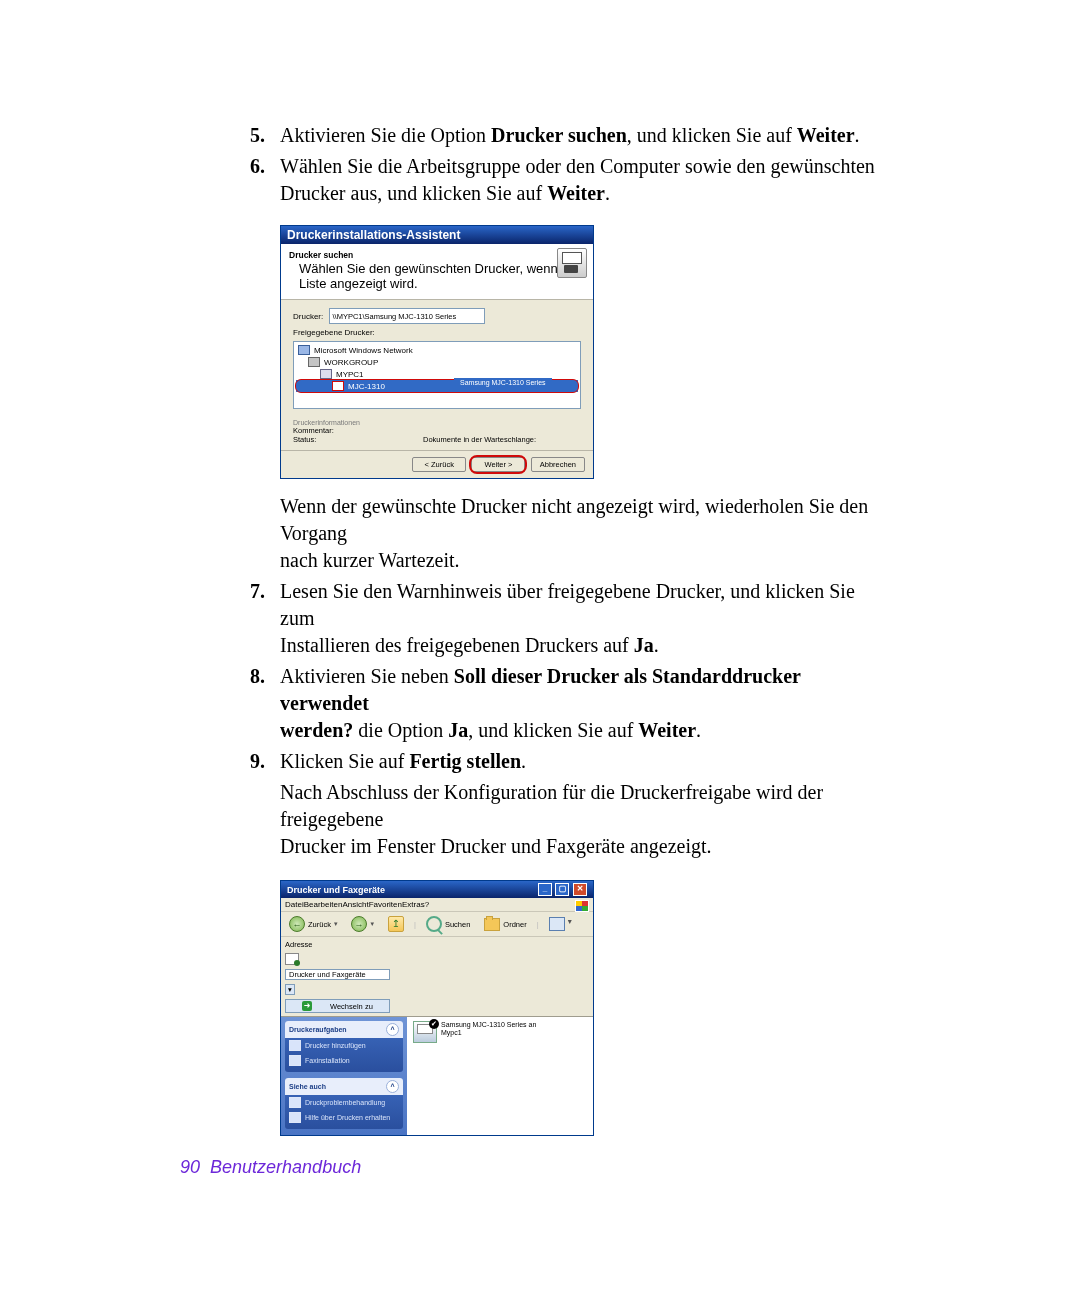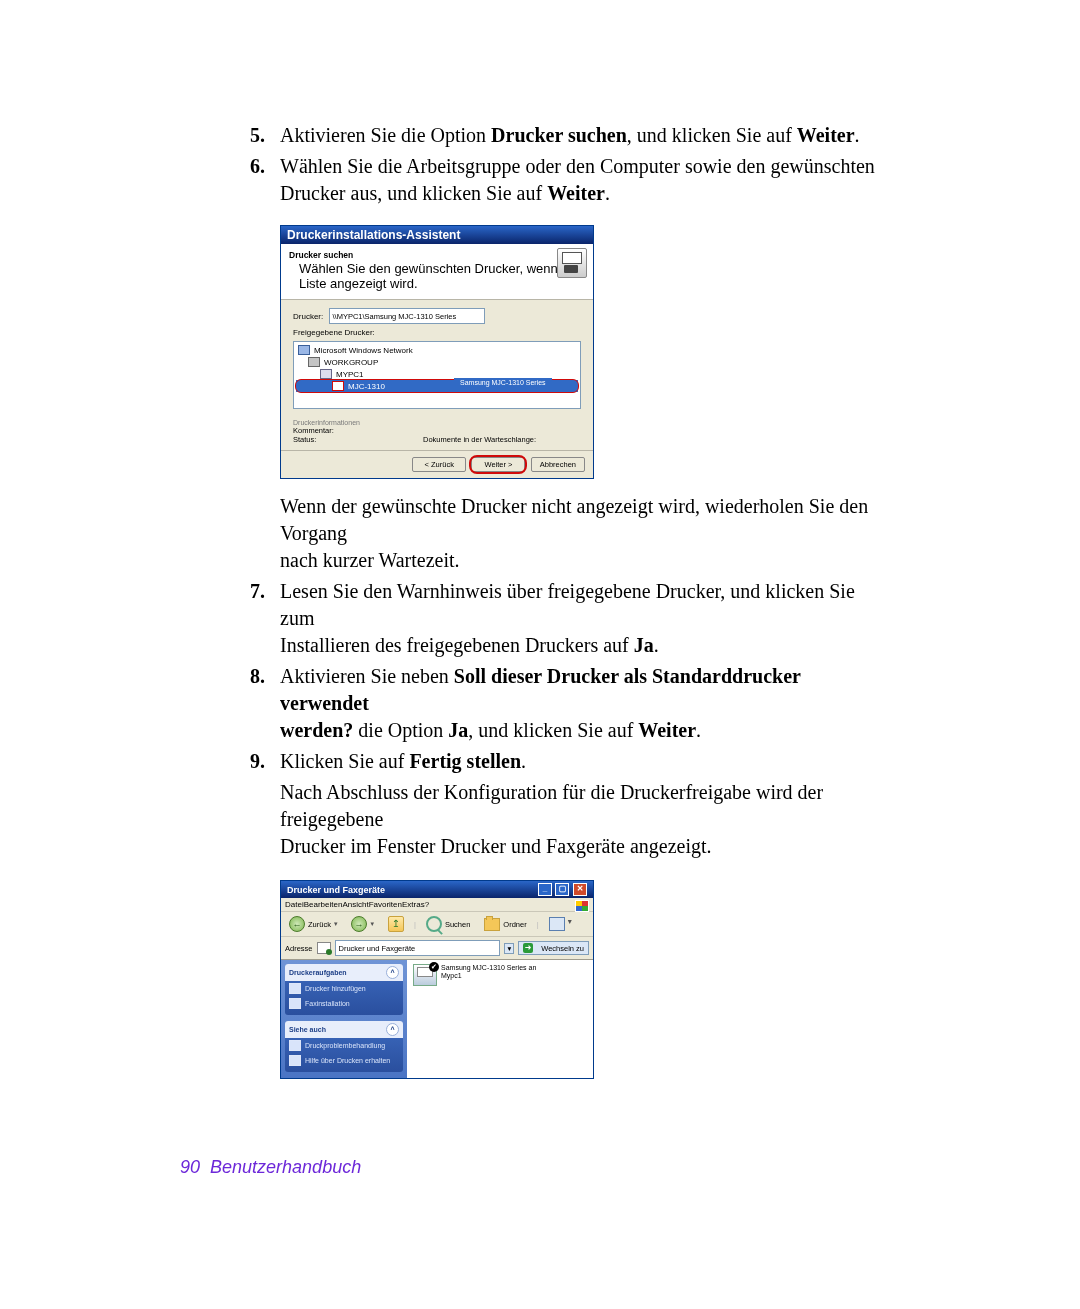--- a/index.html
+++ b/index.html
@@ -221,32 +221,33 @@
   .ico-search{ width:12px;height:12px; border:2px solid #5a8; border-radius:50%; position:relative;}
   .ico-search::after{content:"";position:absolute; width:6px;height:2px;background:#5a8; bottom:-3px;right:-3px; transform:rotate(45deg);}
   .ico-folder{ width:14px;height:11px;background:#f4c758;border:1px solid #c9a23d; position:relative;}
   .ico-folder::before{content:"";position:absolute;top:-3px;left:1px;width:5px;height:3px;background:#f4c758;border:1px solid #c9a23d;border-bottom:none;}
   .ico-views{ width:14px;height:12px;border:1px solid #5a7fb0;background:#dbe7f6; position:relative;}
   .ico-views::after{content:"▾"; position:absolute; right:-8px; top:-1px; font-size:8px; color:#555;}
   .fig2 .addrbar{
     background:#ece9d8;
     padding: 3px 4px;
     border-bottom:1px solid #9f9c8e;
-    display:flex; align-items:center; gap:4px;
+    display:flex; align-items:flex-start; gap:4px;
     font-size:7.5px;
+    flex-direction:column;
   }
   .fig2 .addrbar input{
     flex:1; height:14px; border:1px solid #7f9db9; font-size:7.5px; padding:0 3px;
     background:#fff;
   }
   .addr-ico{ width:12px;height:10px; background:#fff;border:1px solid #888; position:relative;}
   .addr-ico::after{content:""; position:absolute; right:-2px; bottom:-2px; width:6px;height:6px; border-radius:50%; background:#2a7a2a;}
   .go-btn{
-    display:inline-flex;align-items:center;gap:8px;
-    border:1px solid #7f9db9; background:#dbe7f6; padding:1px 4px;
+    display:inline-flex;align-items:center;gap:18px;
+    border:1px solid #7f9db9; background:#dbe7f6; padding:1px 16px;
   }
   .go-btn .arrow{ width:10px;height:10px;background:#2a9a3a;border-radius:2px; position:relative;}
   .go-btn .arrow::after{content:"➜";color:#fff;font-size:8px;position:absolute;inset:0;line-height:10px;text-align:center;}
   .fig2 .explorer-body{
     display:flex; background:#fff; height:118px;
   }
   .fig2 .sidepane{
     width:118px; padding:4px;
     background: linear-gradient(#6f94d6,#4a74c4);
   }

